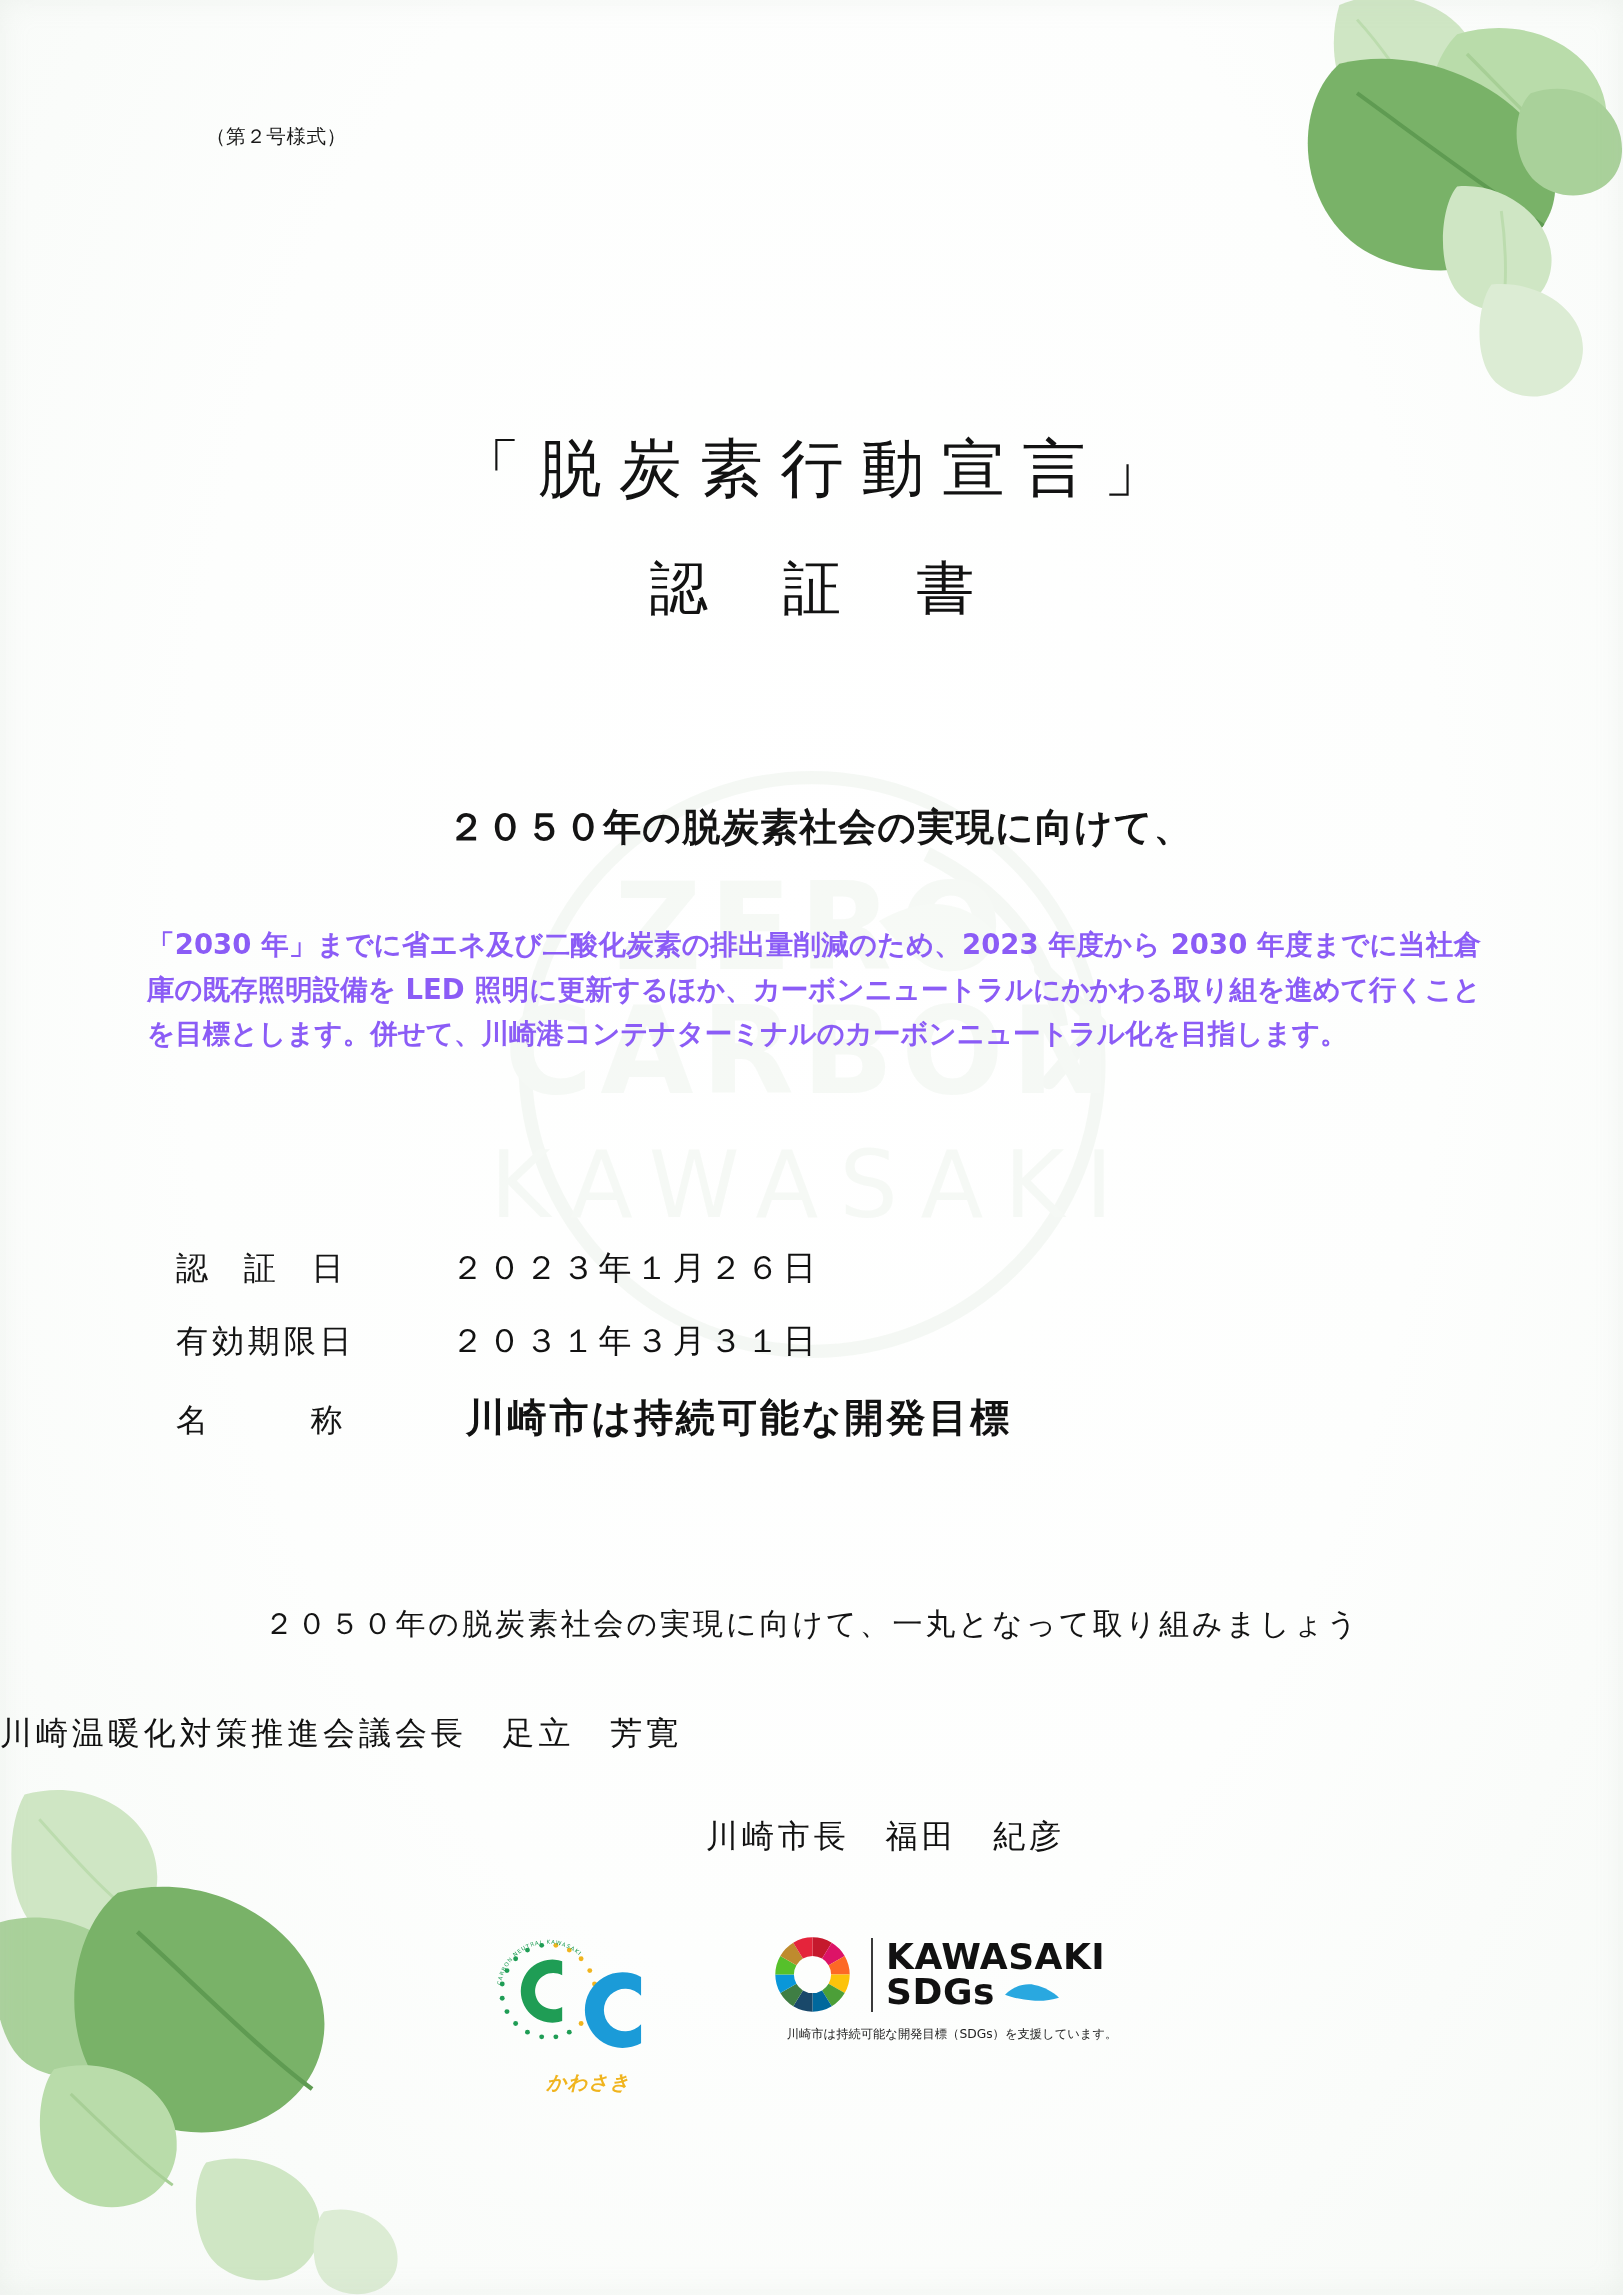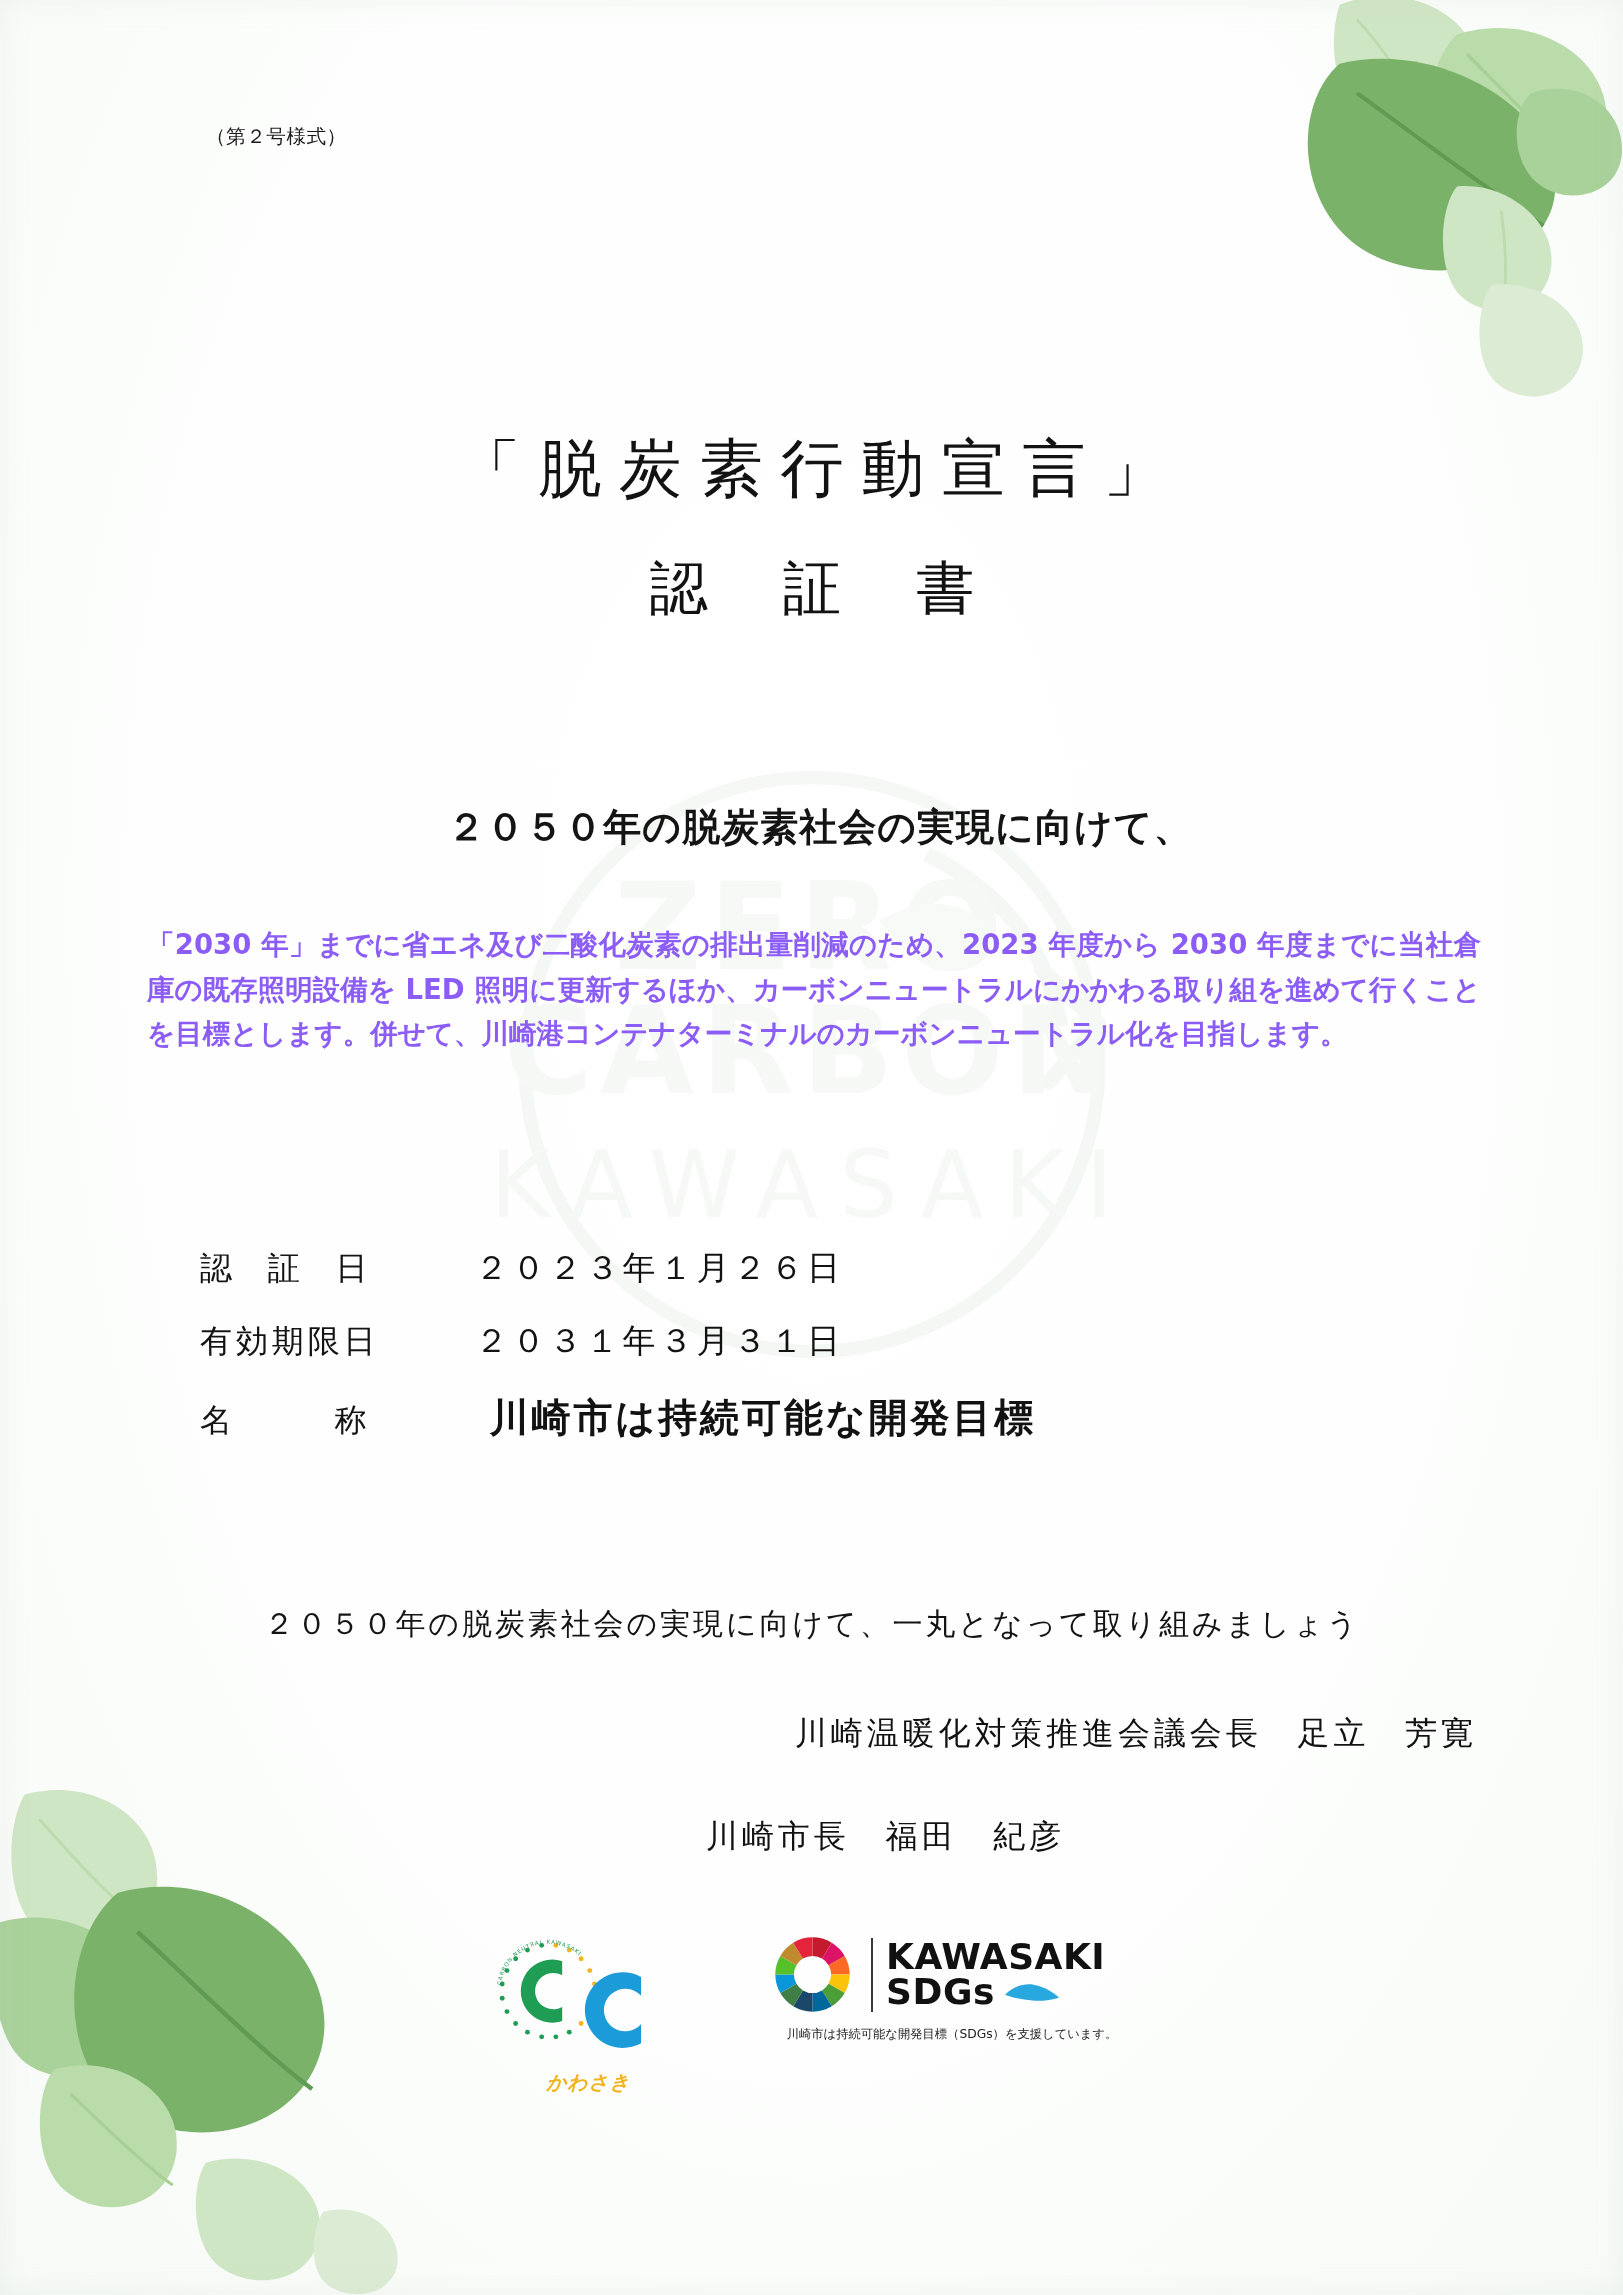--- a/index.html
+++ b/index.html
@@ -128,21 +128,21 @@
     line-height: 1.62;
     letter-spacing: 0px;
     text-align: justify;
     color: #8b5cf6;
     font-family: "DejaVu Sans", "Liberation Sans", sans-serif;
     font-weight: 700;
   }
 
   .fields {
     position: absolute;
-    left: 200px;
+    left: 176px;
     top: 1246px;
     width: 1256px;
   }
   .field-row {
     display: flex;
     align-items: baseline;
     margin-bottom: 27.5px;
   }
   .field-label {
     width: 275px;
@@ -178,21 +178,21 @@
     letter-spacing: 2.9px;
     color: #141414;
     font-family: "DejaVu Serif", "Liberation Serif", serif;
   }
 
   .sign-1 {
     position: absolute;
     left: 0;
     right: 147px;
     top: 1712px;
-    text-align: right;
+    text-align: left;
     font-size: 32px;
     letter-spacing: 3.9px;
     color: #121212;
     font-family: "DejaVu Serif", "Liberation Serif", serif;
   }
   .sign-2 {
     position: absolute;
     left: 147px;
     right: 0;
     top: 1815px;

